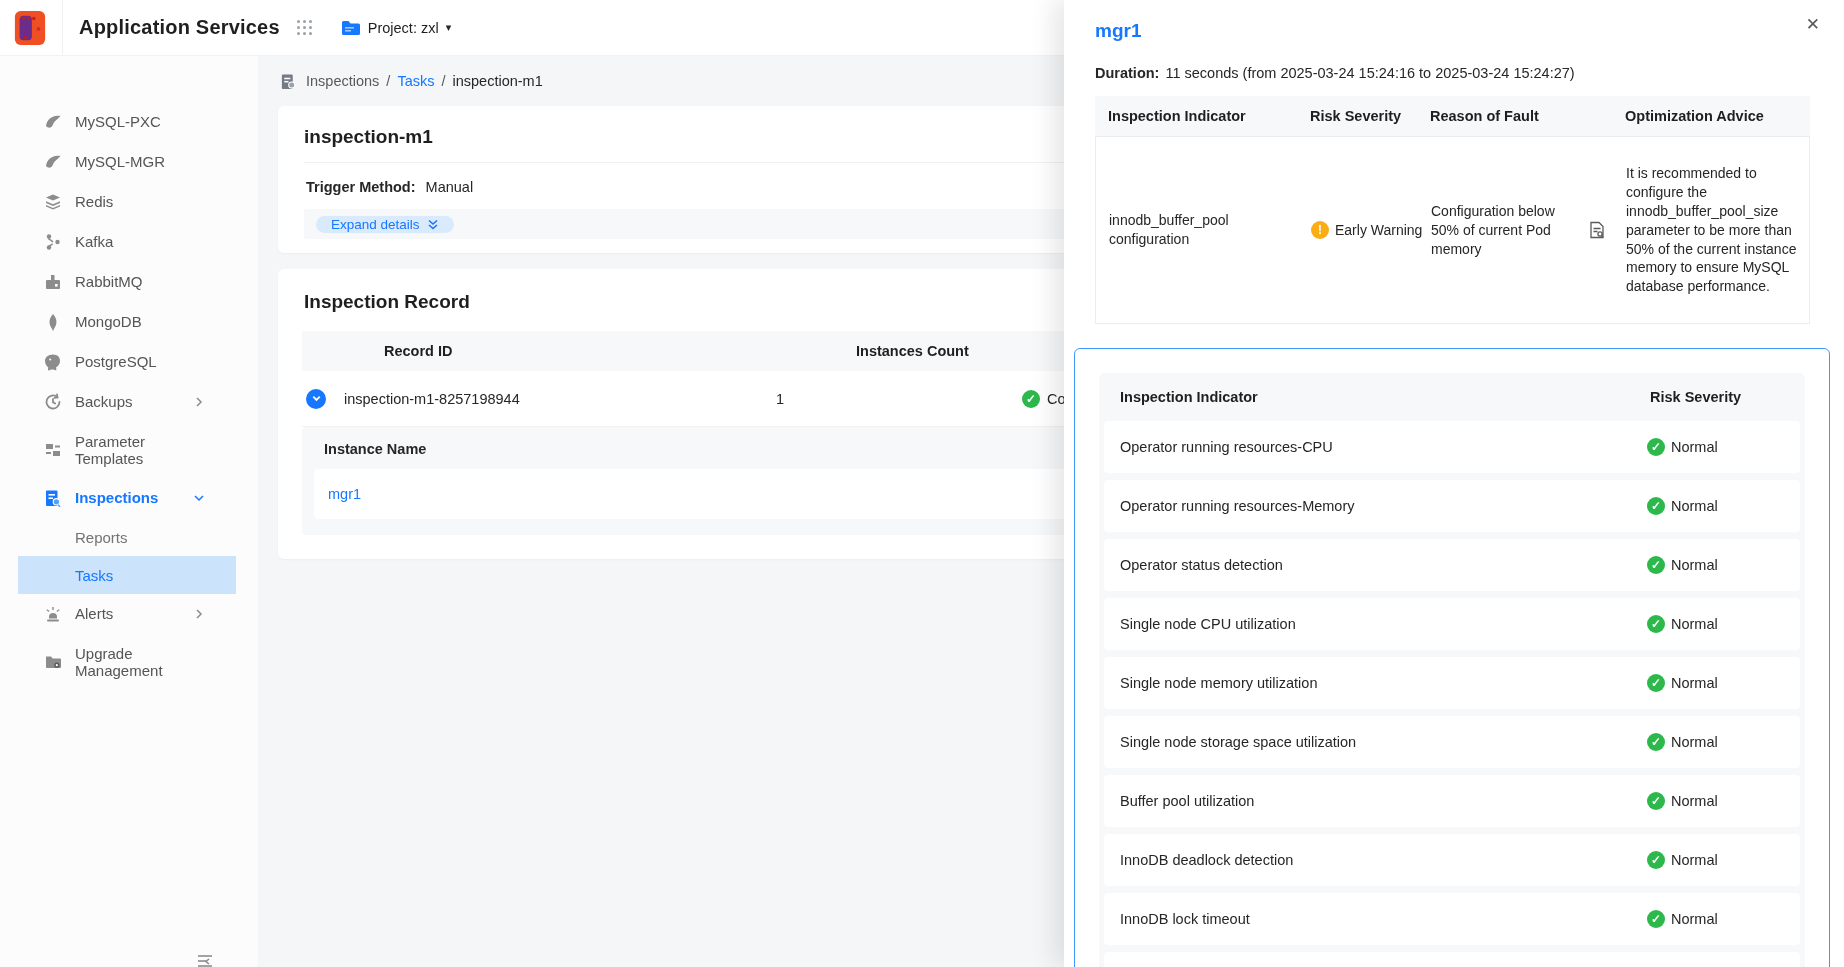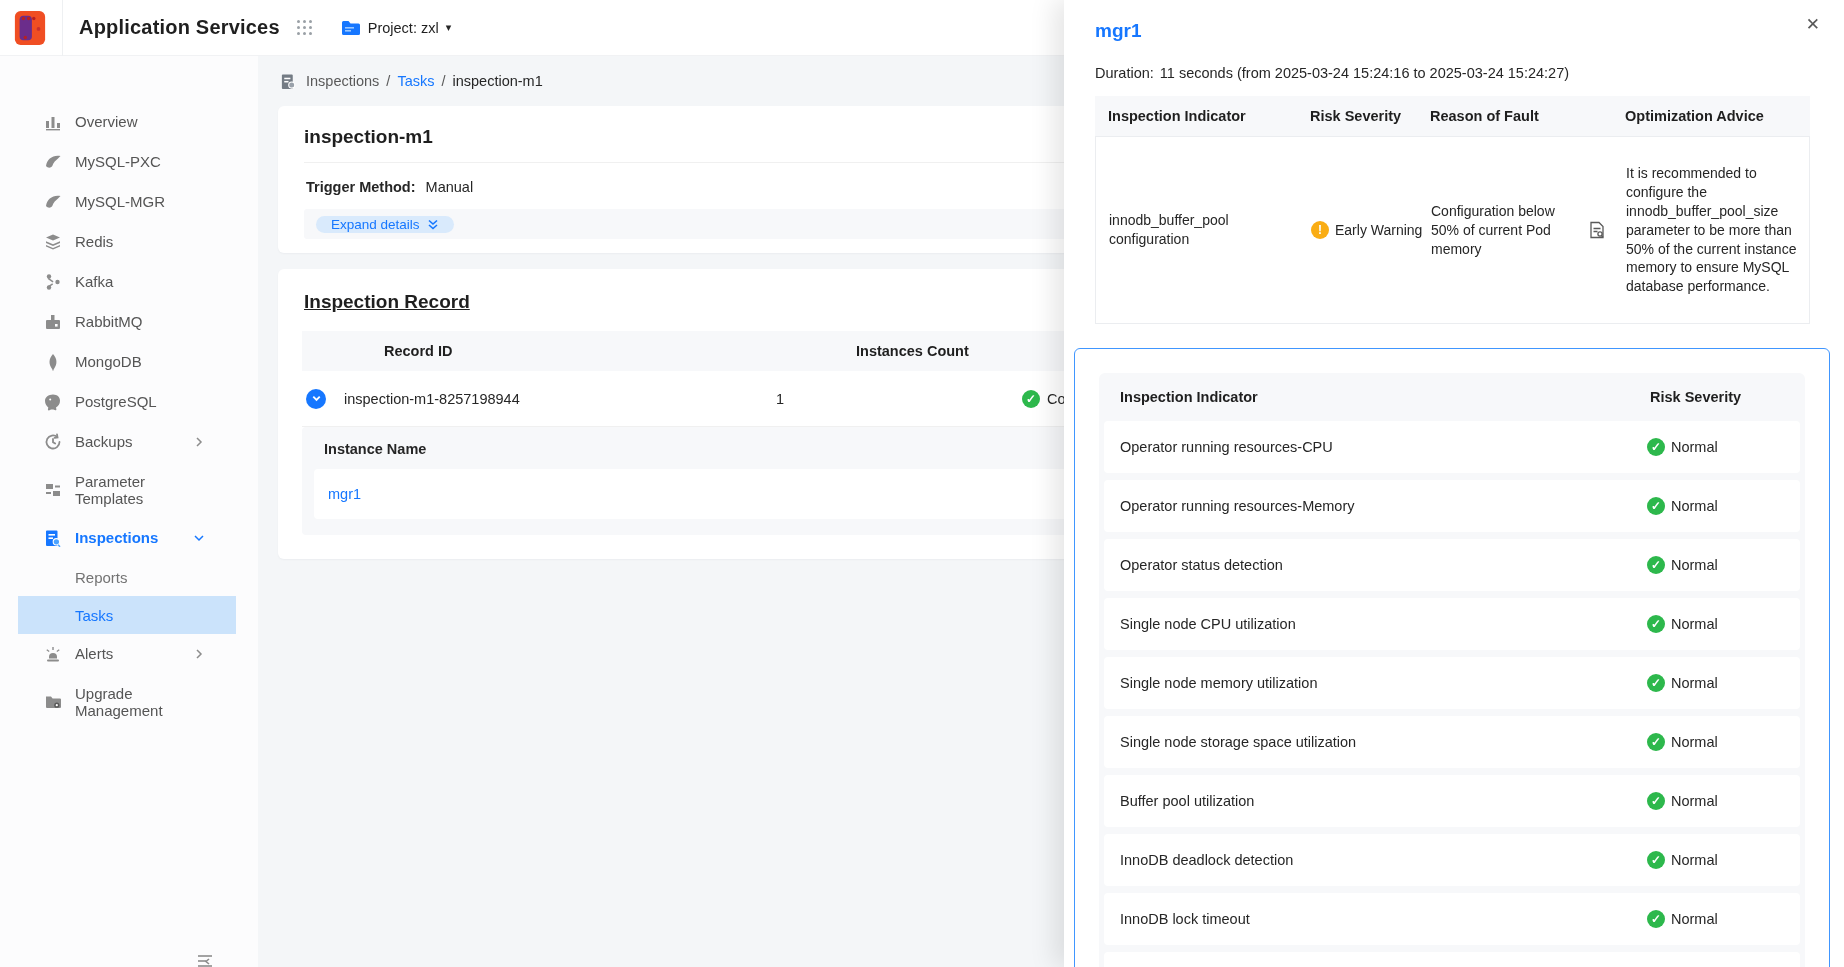--- a/index.html
+++ b/index.html
@@ -49,21 +49,21 @@
   .card-title { font-size:19px; font-weight:700; color:#1f1f1f; }
   .card1 .divider { height:1px; background:#f0f0f0; margin-top:14px; }
   .trigger-row { margin-top:16px; font-size:14.5px; padding-left:2px; }
   .trigger-row .lab { font-weight:700; margin-right:10px; }
   .details-strip { margin-top:14px; background:#f7f8fa; padding:6px 12px; border-radius:3px; }
   .expand-pill { display:inline-flex; align-items:center; gap:7px; background:#d9eafc;
     color:#1677ff; font-size:13.5px; border:none; border-radius:14px; padding:1px 15px;
     cursor:pointer; font-family:inherit; }
 
   .card2 { margin-top:16px; padding:22px 0 18px; }
-  .card2 .card-title { padding:0 26px;text-decoration:underline; }
+  .card2 .card-title { padding:0 26px; }
   .rec-table { margin:18px 24px 0; }
   .rt-head { display:grid; grid-template-columns:30px 432px 246px 1fr; background:#f7f8fa;
     height:40px; align-items:center; font-weight:700; font-size:14.5px; color:#1f1f1f;gap:40px; }
   .rt-head > div { padding-left:12px; }
   .rt-row { display:grid; grid-template-columns:30px 432px 246px 1fr; height:56px;
     align-items:center; border-bottom:1px solid #f0f0f0; font-size:14.5px; background:#fff; }
   .rt-row > div { padding-left:12px; }
   .expander { width:20px; height:20px; border-radius:50%; background:#1677ff; display:flex;
     align-items:center; justify-content:center; margin-left:4px; cursor:pointer; flex:none; }
   .status-cell { display:flex; align-items:center; gap:7px; white-space:nowrap; }
@@ -82,21 +82,21 @@
   .badge.ok { background:#2db84c; }
   .badge.warn { background:#faad14; }
 
   
   .drawer { position:absolute; top:0; left:1064px; width:780px; height:967px; background:#fff;
     z-index:10; box-shadow:-10px 0 24px rgba(0,0,0,.10); }
   .drawer-title { margin:20px 34px 0 31px; font-size:19px; font-weight:700; color:#1677ff; }
   .drawer-close { position:absolute; top:16px; right:24px; font-size:17px; color:#595959;
     cursor:pointer; line-height:1; }
   .duration { margin:23px 34px 0 31px; font-size:14.5px; color:#262626; }
-  .duration .lab { font-weight:400; margin-right:6px;margin-top:36px; }
+  .duration .lab { font-weight:700; margin-right:6px;margin-top:36px; }
 
   .ft { margin:15px 34px 0 31px; }
   .ft-head { display:grid; grid-template-columns:202px 120px 165px 30px 1fr;
     background:#f7f8fa; padding:12px 0; font-weight:700; font-size:14.5px; color:#1f1f1f; }
   .ft-head > div { padding-left:13px; }
   .ft-body { display:grid; grid-template-columns:202px 120px 165px 30px 1fr;
     align-items:center; border:1px solid #ebedf0; padding:27px 0; background:#fff; }
   .ft-body > div { padding-left:13px; font-size:14px; line-height:1.35; }
   .sev { display:flex; align-items:center; gap:6px; white-space:nowrap; }
   .advice { padding-right:8px; font-size:13.8px; line-height:1.33; }
@@ -153,31 +153,20 @@
           <rect x="4" y="10" width="6" height="1.6" fill="#9cc8ff"></rect>
         </svg>
       </span>
       <span>Project: zxl</span>
       <span class="caret-down">▾</span>
     </span>
   </header>
 
   <aside class="sidebar">
 
-    <div class="side-item">
-      <span class="icon">
-        <svg class="gic" viewBox="0 0 18 18">
-            <rect x="2" y="8" width="3" height="7"></rect>
-            <rect x="7.5" y="4" width="3" height="11"></rect>
-            <rect x="13" y="10" width="3" height="5"></rect>
-            <rect x="2" y="16" width="14" height="1.4"></rect>
-          </svg>
-      </span>
-      <span class="lbl">Overview</span>
-    </div>
 
     <div class="side-item">
       <span class="icon">
         <svg class="gic" viewBox="0 0 18 18">
             <path d="M2 13 C3 6 9 1.5 16.5 3 C13 7 10.5 7.5 8.5 12.5 C7.5 15 4 15.5 2 13 Z"></path>
           </svg>
       </span>
       <span class="lbl">MySQL-PXC</span>
     </div>
 

